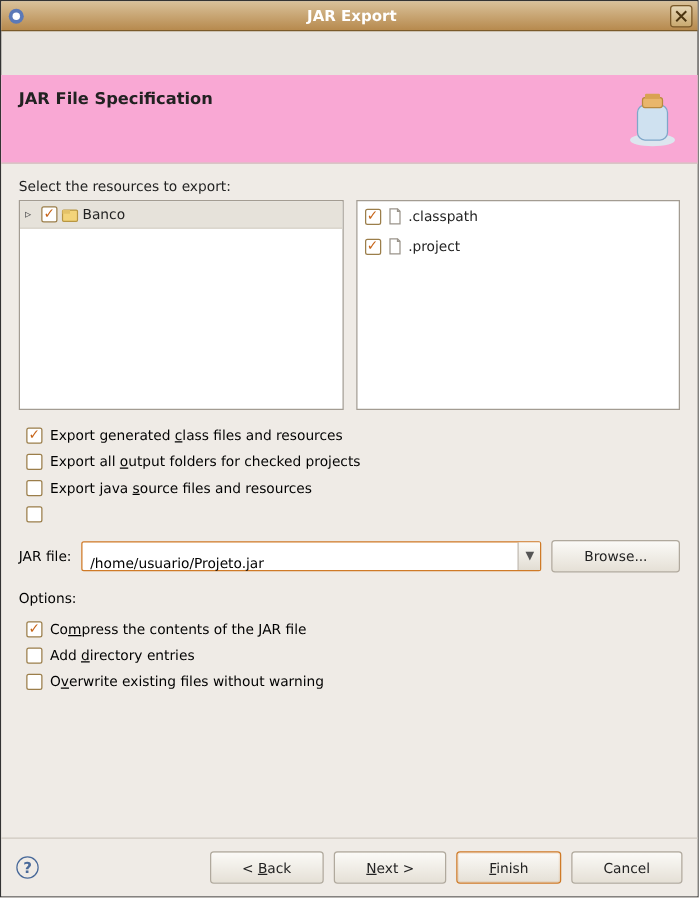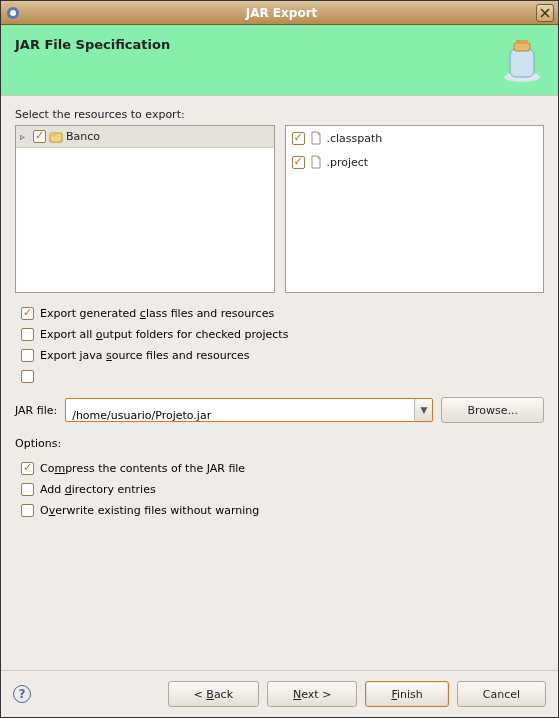--- a/index.html
+++ b/index.html
@@ -1,23 +1,23 @@
 <!DOCTYPE html>
 <html><head>
 <meta charset="utf-8">
 <style>
   * { box-sizing: border-box; margin: 0; padding: 0; }
   body { font-family: "DejaVu Sans", "Liberation Sans", sans-serif; font-size: 12px; background: #e8e4df; width: 559px; height: 718px; overflow: hidden; }
-  .window { width: 559px; height: 718px; display: flex; flex-direction: column; border: 1px solid #333; }
+  .window { width: 559px; height: 718px; display: flex; flex-direction: column; border: 1px solid #333; gap: 35px; }
   .titlebar { height: 24px; background: linear-gradient(to bottom, #d9c19a, #b78a4e); border-bottom: 1px solid #7a5a2a; display: flex; align-items: center; padding: 0 4px; color: #fff; font-weight: bold; font-size: 12px; }
   .title-icon { width: 16px; height: 16px; margin-right: 6px; display: inline-flex; align-items: center; justify-content: center; }
   .title-text { flex: 1; text-align: center; }
   .title-close { width: 18px; height: 18px; border: 1px solid #7a5a2a; border-radius: 3px; background: linear-gradient(to bottom,#e6d7b8,#c9a96f); display: flex; align-items: center; justify-content: center; color: #4b3410; font-weight: bold; cursor: pointer; }
   .content { flex: 1; display: flex; flex-direction: column; background: #efebe6; }
-  .header { background: #86efac; padding: 12px 14px 10px 14px; display: flex; border-bottom: 1px solid #cfc9c0; }
+  .header { background: #f9a8d4; padding: 12px 14px 10px 14px; display: flex; border-bottom: 1px solid #cfc9c0; }
   .header-left { flex: 1; }
   .header h1 { font-size: 13px; font-weight: bold; margin-bottom: 4px; color: #222; }
   .header p { font-size: 11px; color: #333; }
   .header-icon { width: 48px; height: 48px; }
   .body { padding: 12px 14px 8px 14px; flex: 1; display: flex; flex-direction: column; }
   .section-label { font-size: 11px; color: #222; margin-bottom: 4px; }
   .listboxes { display: flex; gap: 10px; margin-bottom: 10px; }
   .listbox { flex: 1; height: 168px; border: 1px solid #a39c92; background: #fff; overflow: auto; }
   .tree-row { display: flex; align-items: center; height: 22px; padding: 0 4px; background: #e6e2da; border-bottom: 1px solid #d6d1c8; gap: 3px; }
   .file-row { display: flex; align-items: center; height: 24px; padding: 2px 6px; gap: 4px; }

